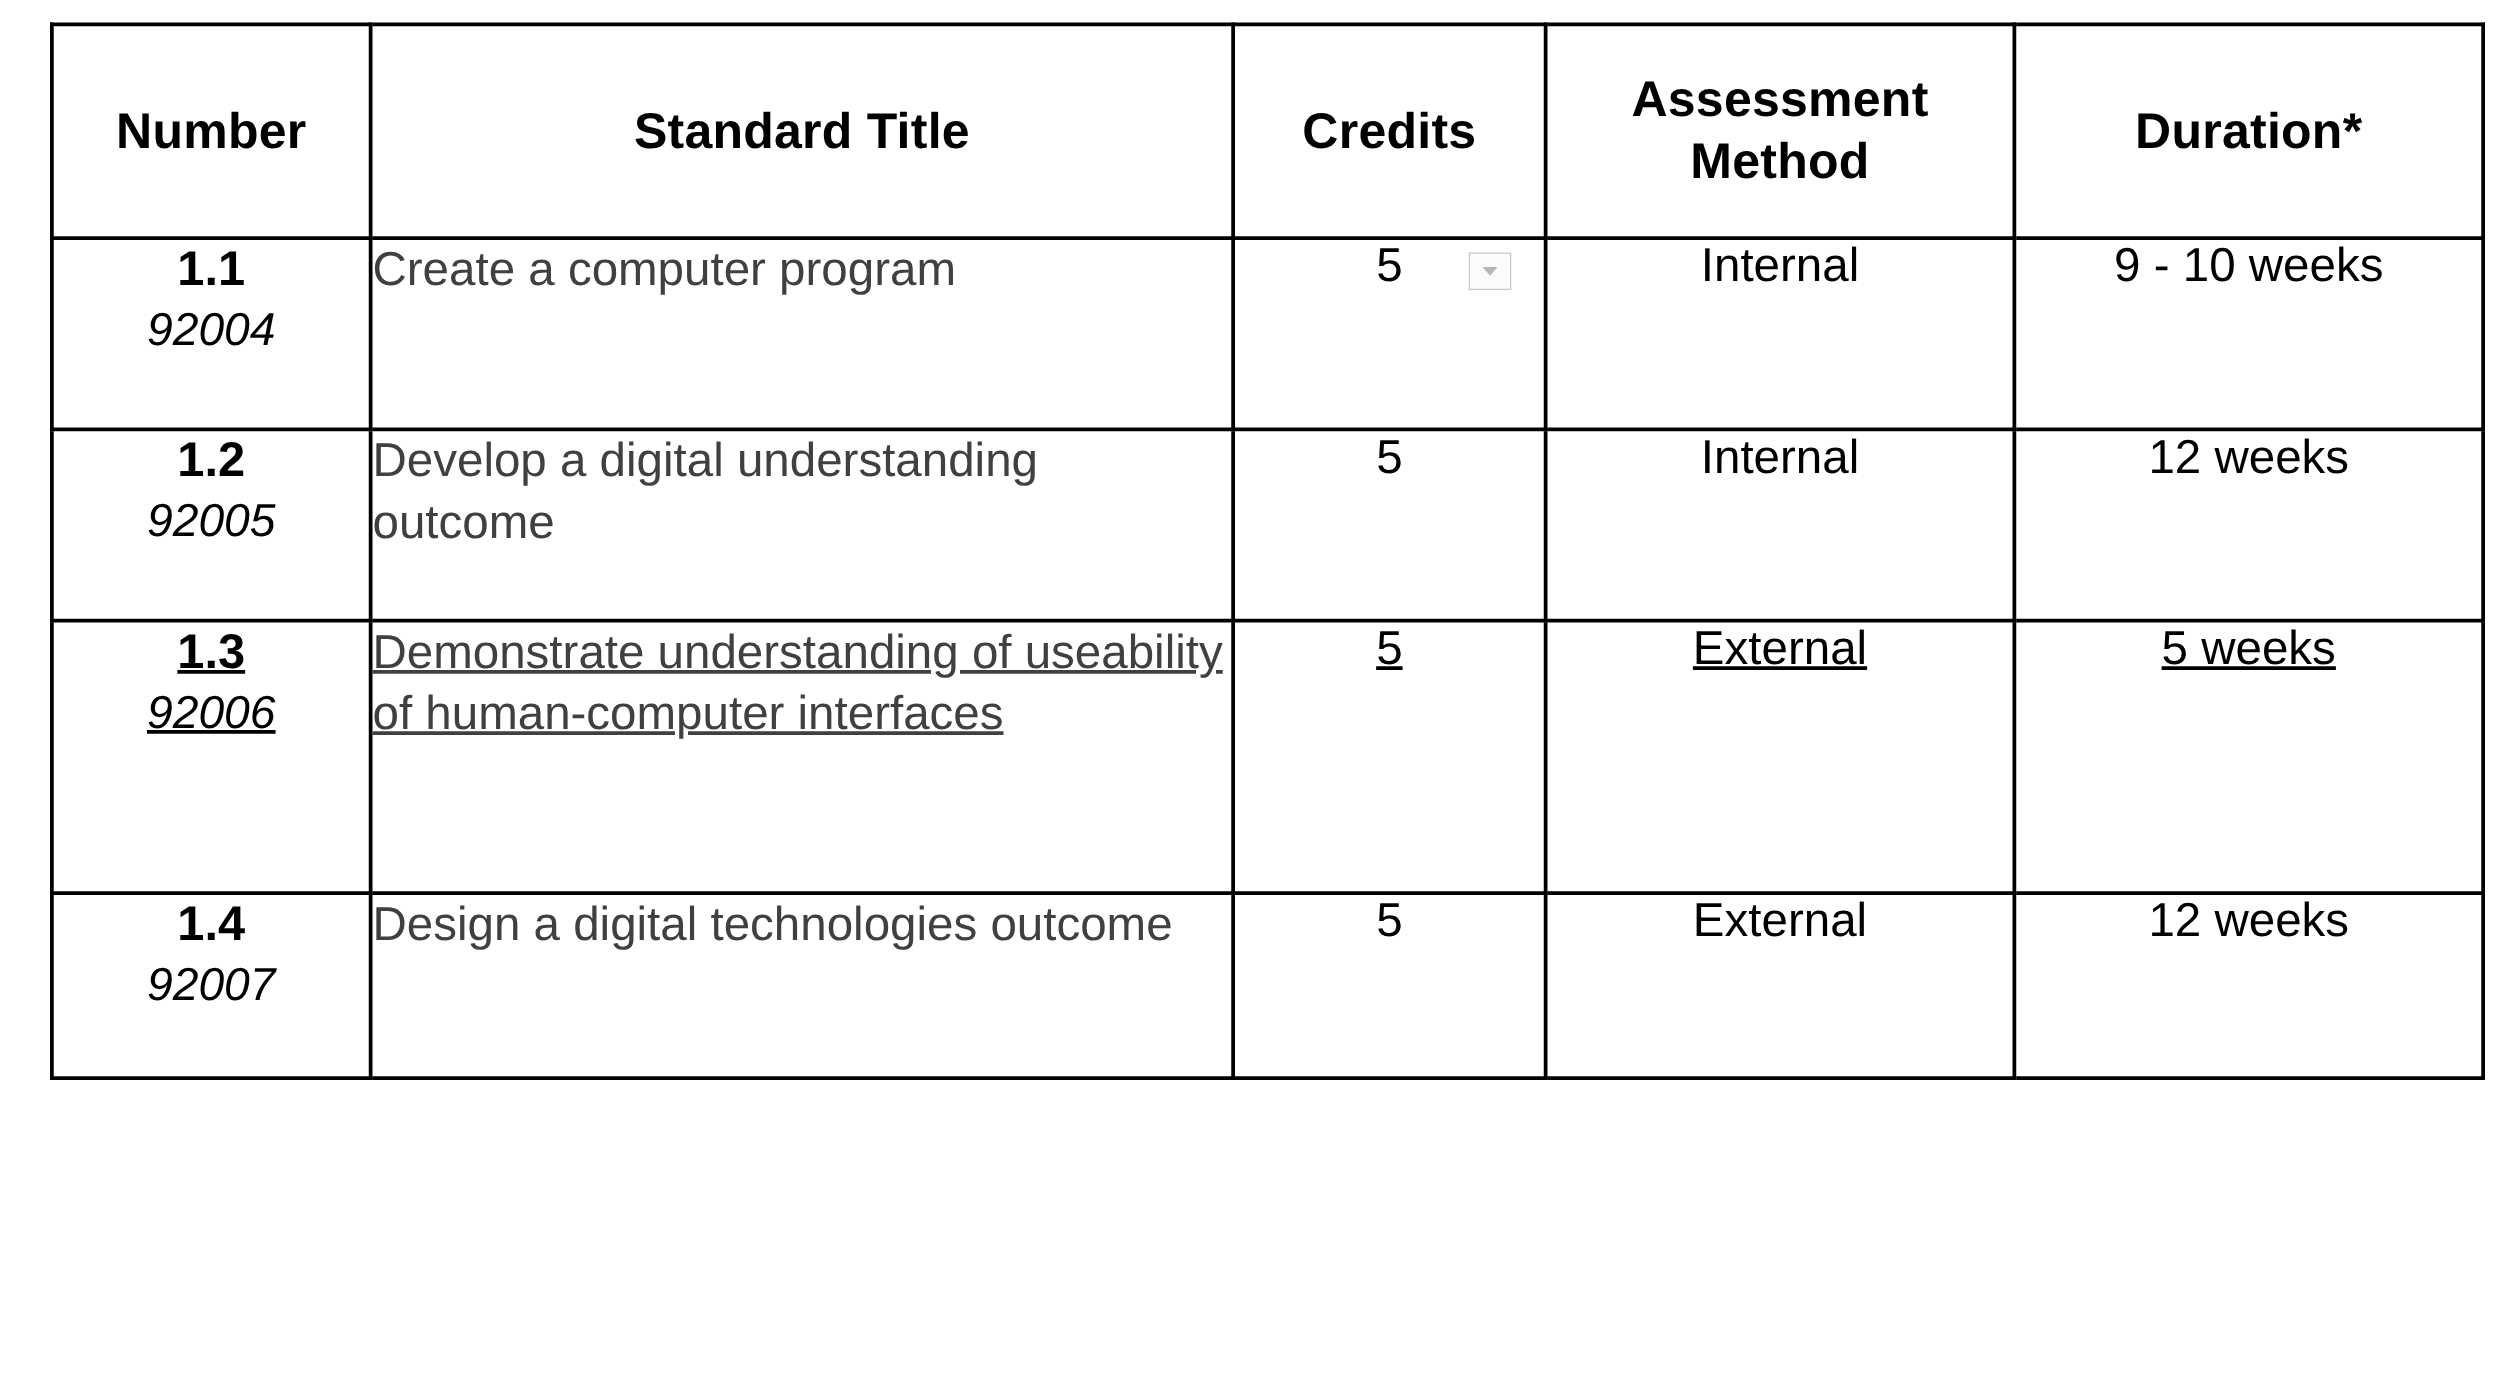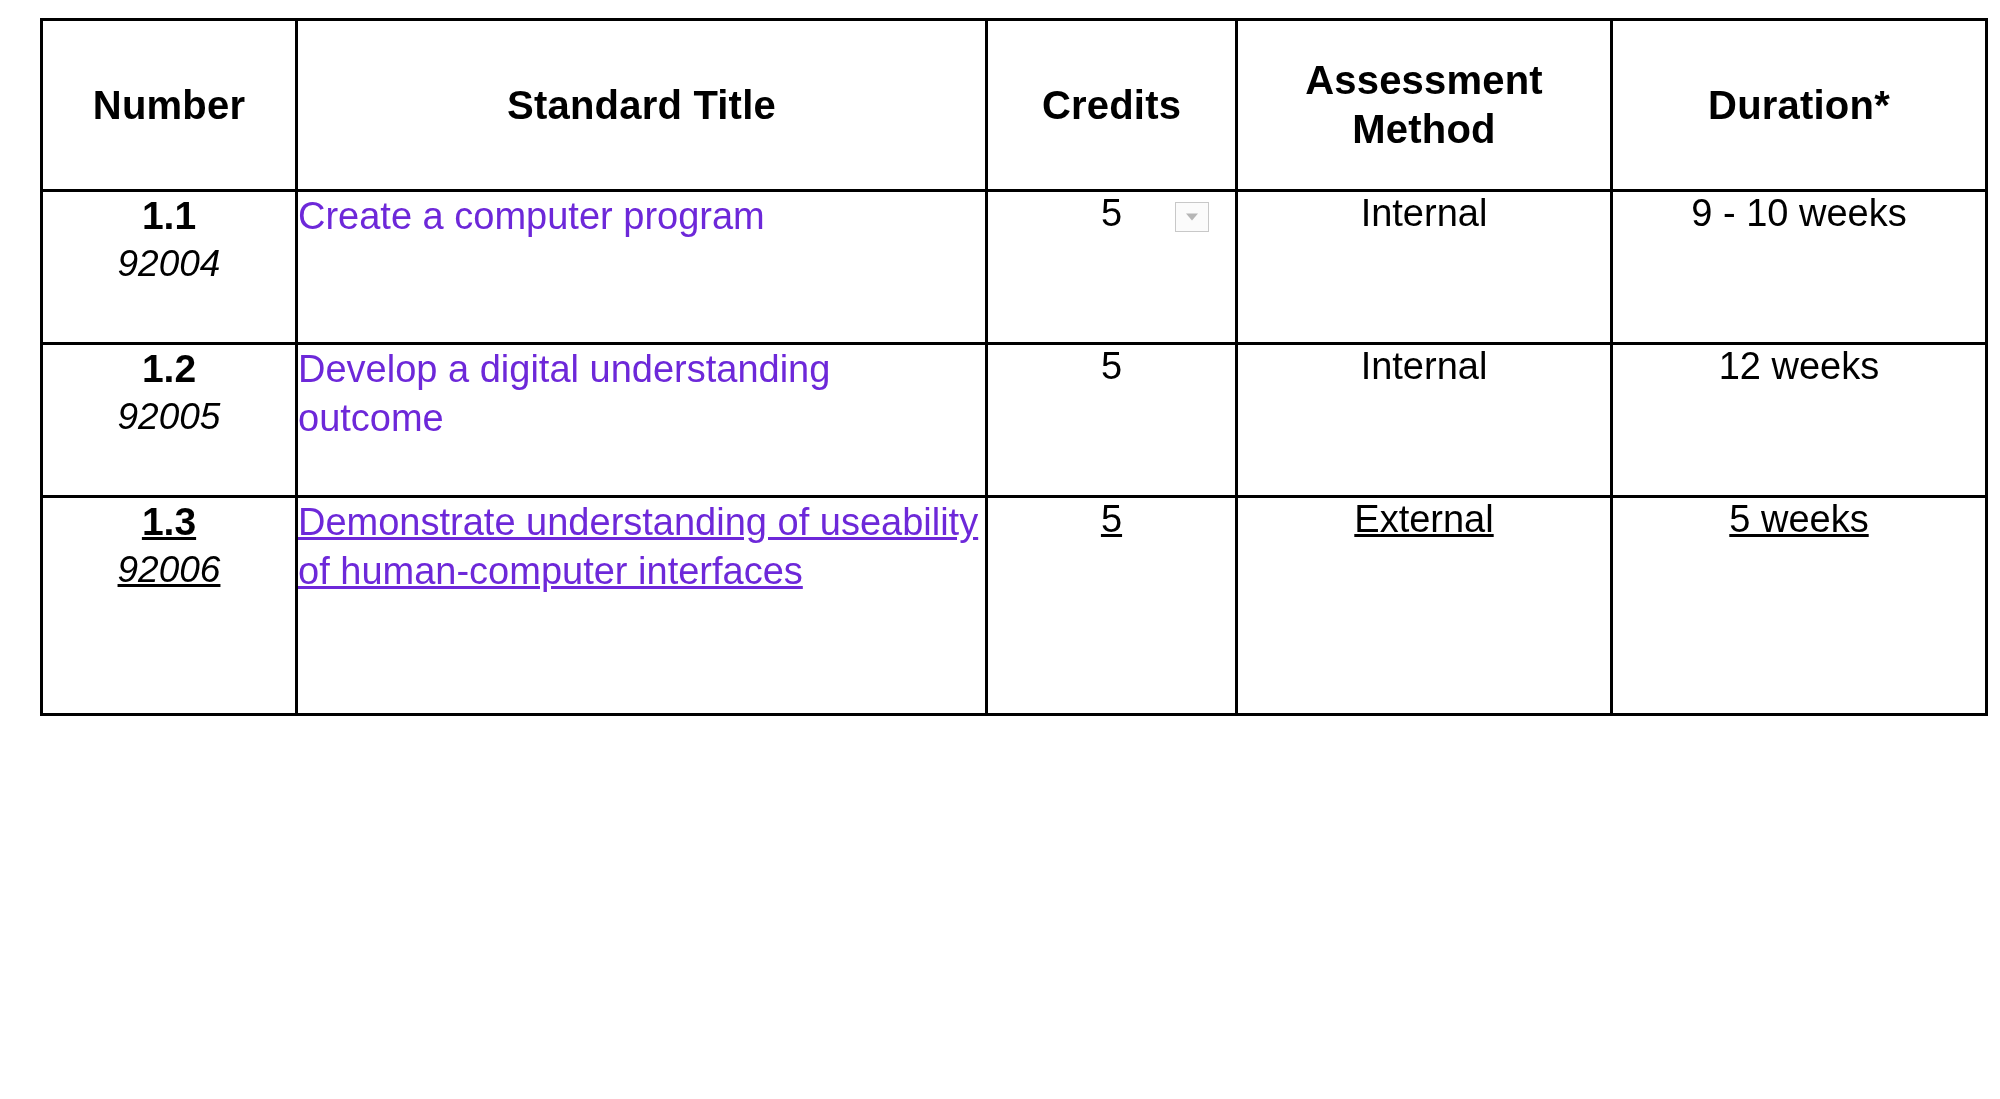--- a/index.html
+++ b/index.html
@@ -76,21 +76,21 @@
     line-height: 1.22;
     display: block;
   }
   td.num .n-code {
     font-style: italic;
     font-size: 37px;
     line-height: 1.3;
     display: block;
   }
   td.title {
-    color: #6d28d9;
+    color: #404040;
     padding: 20px 0 18px 22px;
     line-height: 1.3;
     font-size: 38px;
   }
   td.credits {
     text-align: center;
     padding-top: 22px;
     position: relative;
     font-size: 38px;
   }
@@ -220,18 +220,30 @@
           <span class="n-code">92006</span>
         </td>
         <td class="title">Demonstrate understanding of useability of human-computer interfaces</td>
         <td class="credits">
           <span>5</span>
         </td>
         <td class="method">External</td>
         <td class="duration">5 weeks</td>
       </tr>
 
+      <tr class="r4">
+        <td class="num">
+          <span class="n-main">1.4</span>
+          <span class="n-code">92007</span>
+        </td>
+        <td class="title">Design a digital technologies outcome</td>
+        <td class="credits">
+          <span>5</span>
+        </td>
+        <td class="method">External</td>
+        <td class="duration">12 weeks</td>
+      </tr>
 
     </tbody>
   </table>
 
 
 </div>
 
 </body></html>

